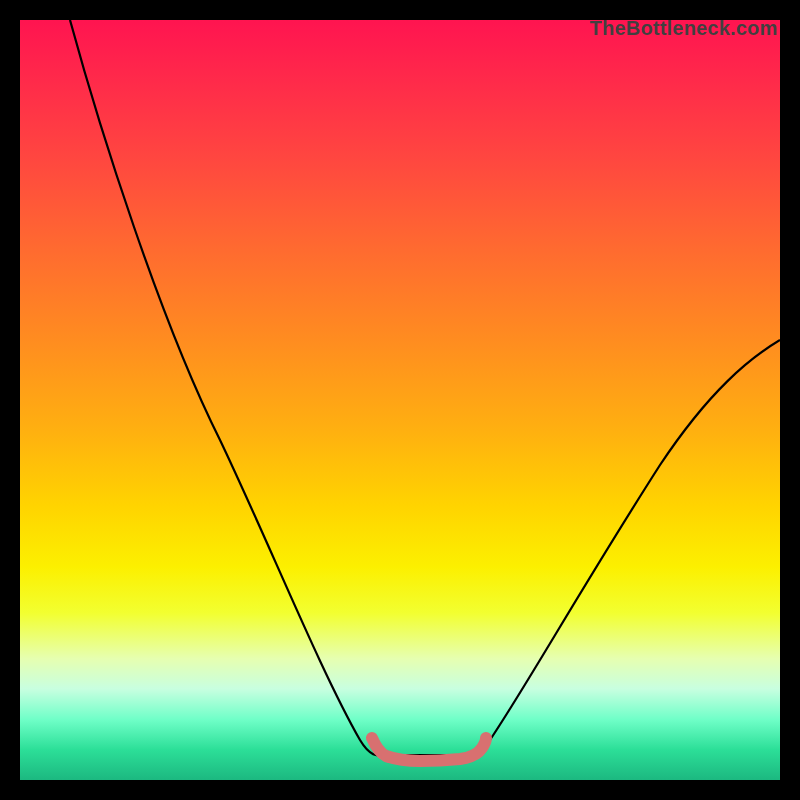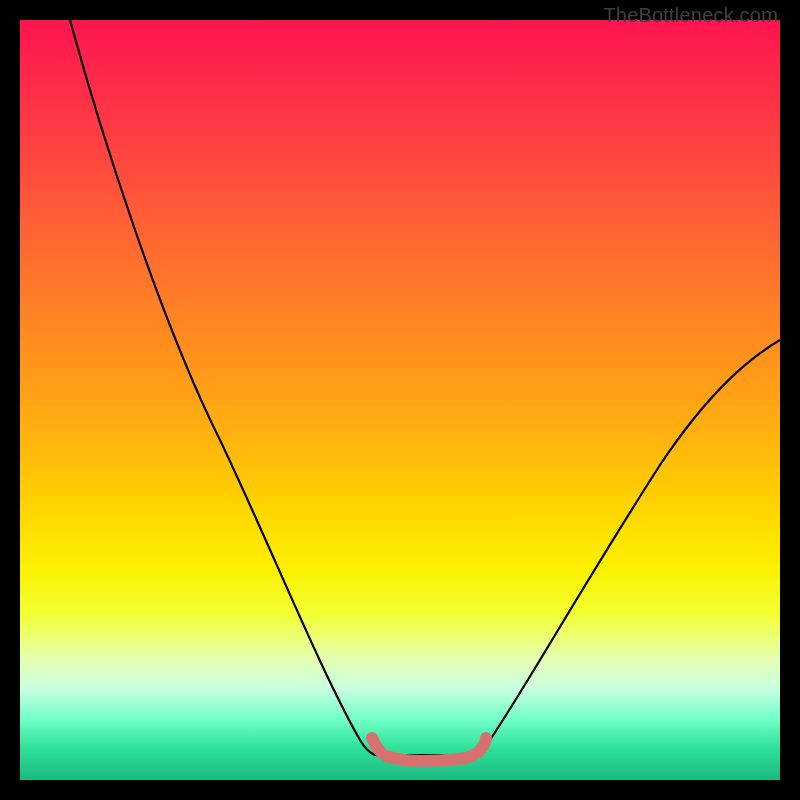--- a/index.html
+++ b/index.html
@@ -29,25 +29,25 @@
       #f2ff30 78%,
       #e6ffb0 84%,
       #c8ffe0 88%,
       #70ffc8 92%,
       #2cdf98 96%,
       #1cb880 100%
     );
   }
   .watermark {
     position: absolute;
-    top: 4px;
+    top: 17px;
     right: 22px;
     color: #404040;
     font-size: 20px;
-    font-weight: 400;
+    font-weight: 700;
     letter-spacing: 0.2px;
   }
   svg.curve {
     position: absolute;
     left: 0;
     top: 0;
     width: 760px;
     height: 760px;
   }
 </style>

